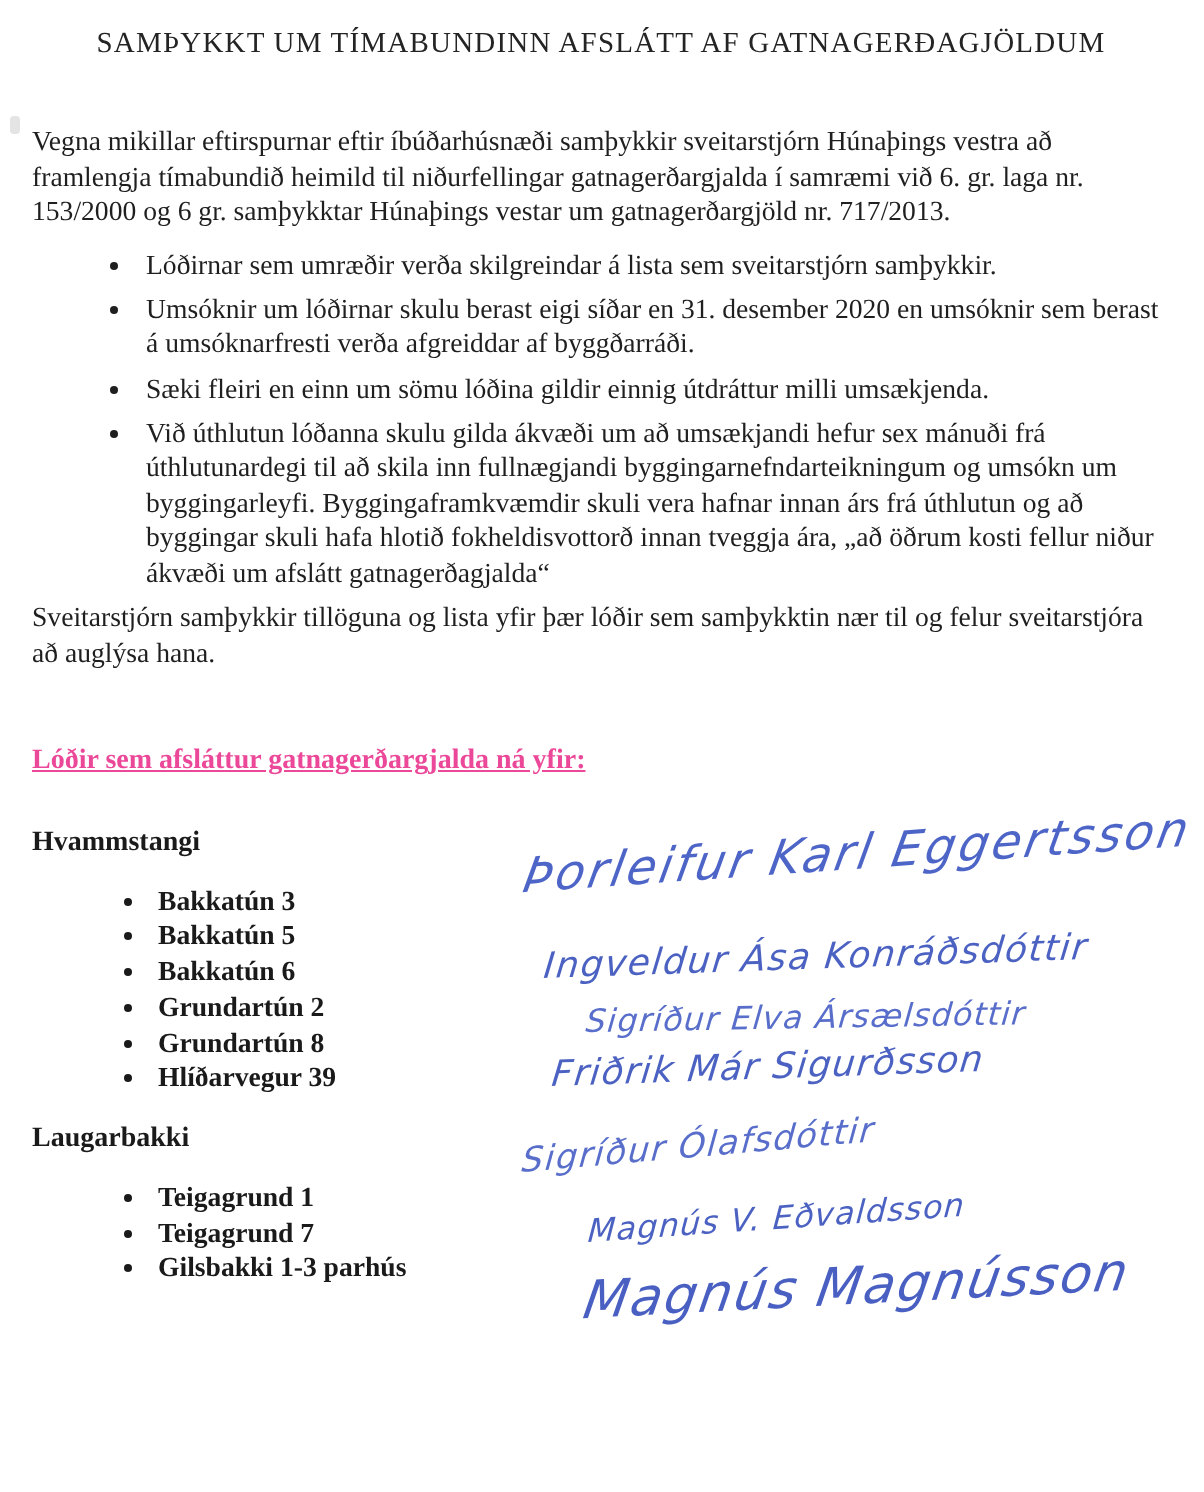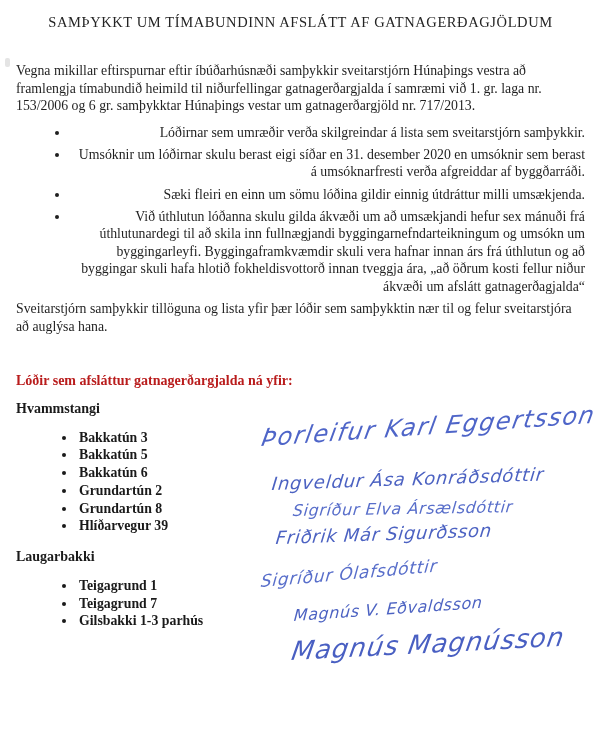--- a/index.html
+++ b/index.html
@@ -31,40 +31,40 @@
   }
 
   p.para { margin-bottom: 9px; max-width: 575px; }
   p.para-last { max-width: 575px; }
 
   ul.main-bullets {
     list-style: disc outside;
     padding-left: 54px;
     margin: 4px 0 0 0;
     max-width: 578px;
-    text-align: right;
   }
   ul.main-bullets li {
     padding-left: 3px;
     margin-bottom: 4.5px;
     line-height: 17.6px;
   }
 
   .lots-heading {
     font-size: 14px;
     font-weight: bold;
     margin-top: 37px;
-    color: #b91c1c;
+    color: #ec4899;
+    text-decoration: underline;
   }
   .town-heading {
     font-size: 14px;
     font-weight: bold;
     color: #1a1a1a;
   }
-  .town-1 { margin-top: 10px; }
+  .town-1 { margin-top: 23px; }
   .town-2 { margin-top: 13px; }
 
   ul.lot-list {
     list-style: disc outside;
     padding-left: 61px;
     margin-top: 11px;
     font-weight: bold;
     font-size: 13.8px;
   }
   ul.lot-list li {
@@ -107,21 +107,21 @@
 <body>
 
 <div class="page">
 
   <div class="scan-smudge"></div>
 
   <h1 class="doc-title">SAMÞYKKT UM TÍMABUNDINN AFSLÁTT AF GATNAGERÐAGJÖLDUM</h1>
 
   <div class="body-text">
 
-    <p class="para">Vegna mikillar eftirspurnar eftir íbúðarhúsnæði samþykkir sveitarstjórn Húnaþings vestra að framlengja tímabundið heimild til niðurfellingar gatnagerðargjalda í samræmi við 1. gr. laga nr. 153/2006 og 6 gr. samþykktar Húnaþings vestar um gatnagerðargjöld nr. 717/2013.</p>
+    <p class="para">Vegna mikillar eftirspurnar eftir íbúðarhúsnæði samþykkir sveitarstjórn Húnaþings vestra að framlengja tímabundið heimild til niðurfellingar gatnagerðargjalda í samræmi við 6. gr. laga nr. 153/2000 og 6 gr. samþykktar Húnaþings vestar um gatnagerðargjöld nr. 717/2013.</p>
 
 
     <ul class="main-bullets">
       <li>Lóðirnar sem umræðir verða skilgreindar á lista sem sveitarstjórn samþykkir.</li>
       <li>Umsóknir um lóðirnar skulu berast eigi síðar en 31. desember 2020 en umsóknir sem berast á umsóknarfresti verða afgreiddar af byggðarráði.</li>
       <li>Sæki fleiri en einn um sömu lóðina gildir einnig útdráttur milli umsækjenda.</li>
       <li>Við úthlutun lóðanna skulu gilda ákvæði um að umsækjandi hefur sex mánuði frá úthlutunardegi til að skila inn fullnægjandi byggingarnefndarteikningum og umsókn um byggingarleyfi.  Byggingaframkvæmdir skuli vera hafnar innan árs frá úthlutun og að byggingar skuli hafa hlotið fokheldisvottorð innan tveggja ára, „að öðrum kosti fellur niður ákvæði um afslátt gatnagerðagjalda“</li>
     </ul>
 
     <p class="para-last">Sveitarstjórn samþykkir tillöguna og lista yfir þær lóðir sem samþykktin nær til og felur sveitarstjóra að auglýsa hana.</p>

